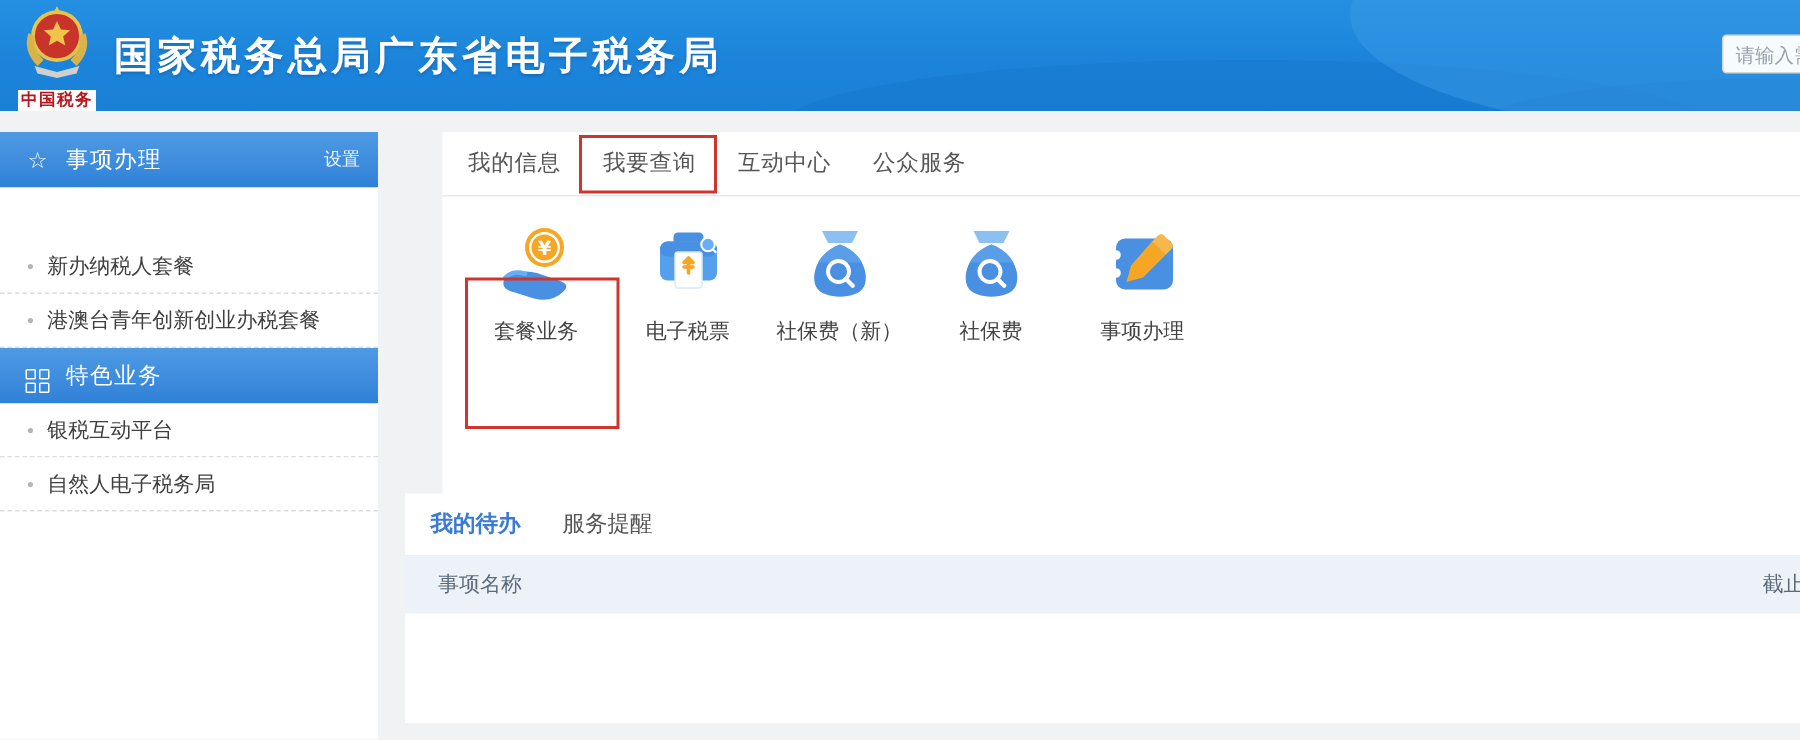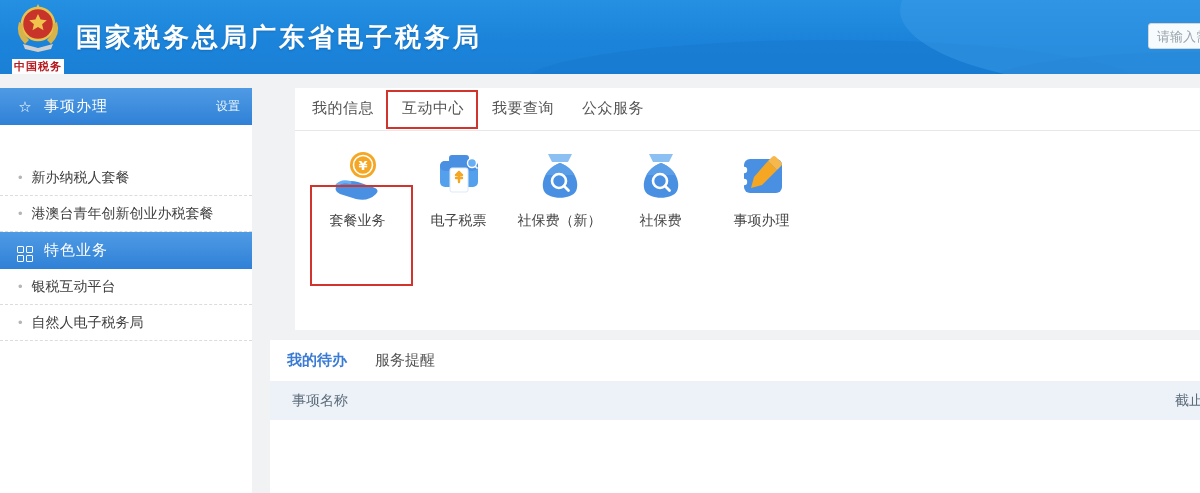--- a/index.html
+++ b/index.html
@@ -69,21 +69,21 @@
     padding:0 10px 0 18px; font-size:14px; color:#404040;
     border-bottom:1px dashed #dcdcdc; cursor:pointer; background:#fff;
   }
   .side-item .bullet { color:#b5b5b5; font-size:13px; margin-right:9px; }
   .grid-icon-box { display:inline-grid; grid-template-columns:7px 7px; grid-gap:2px; }
   .grid-icon-box i { width:7px; height:7px; border:1.5px solid #fff; border-radius:1px; display:block; }
 
   
   .card { position:absolute; left:270px; width:930px; background:#fff; }
   .card-top { top:88px; height:242px;margin-left:25px; }
-  .card-bottom { top:340px; height:153px; }
+  .card-bottom { top:329px; height:153px; }
 
   .tabs-row {
     height:43px; border-bottom:1px solid #e8e8e8;
     display:flex; align-items:stretch; padding-left:17px; position:relative;
   }
   .tab {
     display:flex; align-items:center; margin-right:28px;
     font-size:15px; color:#555; cursor:pointer; letter-spacing:.5px;
     border-bottom:3px solid transparent; padding-top:2px;
   }
@@ -175,22 +175,22 @@
   </div>
   <div class="side-item">
     <span class="bullet">•</span>
     <span>自然人电子税务局</span>
   </div>
 </div>
 
 <div class="card card-top">
   <div class="tabs-row">
     <div class="tab">我的信息</div>
+    <div class="tab">我要查询</div>
     <div class="tab">互动中心</div>
-    <div class="tab">我要查询</div>
     <div class="tab">公众服务</div>
     <div class="annotation-box tab-annotation"></div>
   </div>
 
   <div class="services">
     <div class="annotation-box service-annotation"></div>
 
     <div class="service-cell">
       <div class="svg-wrap">
         <svg width="52" height="52" viewBox="0 0 52 52">

